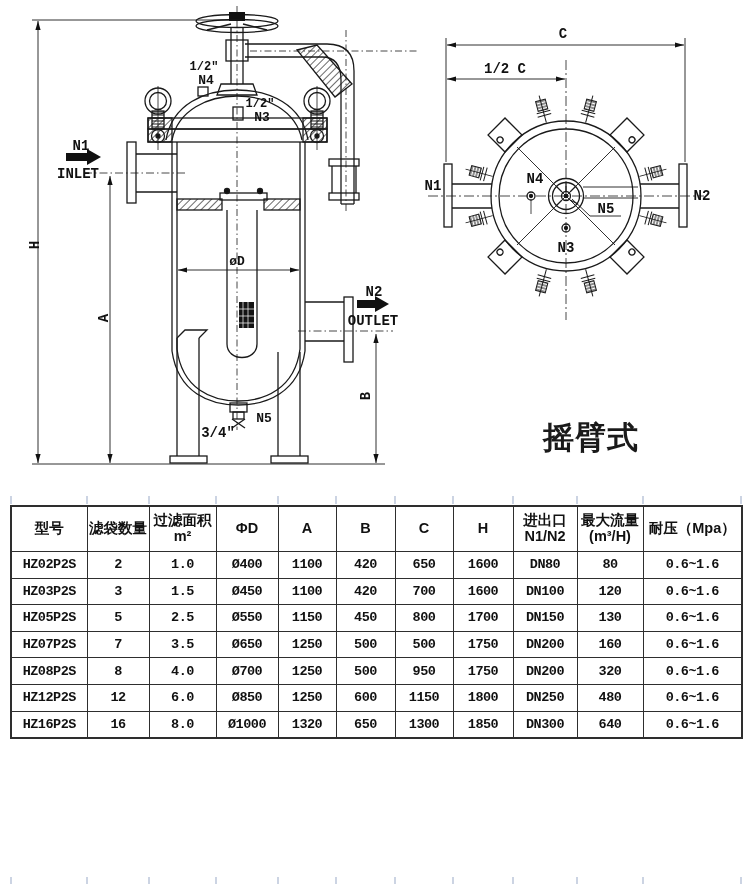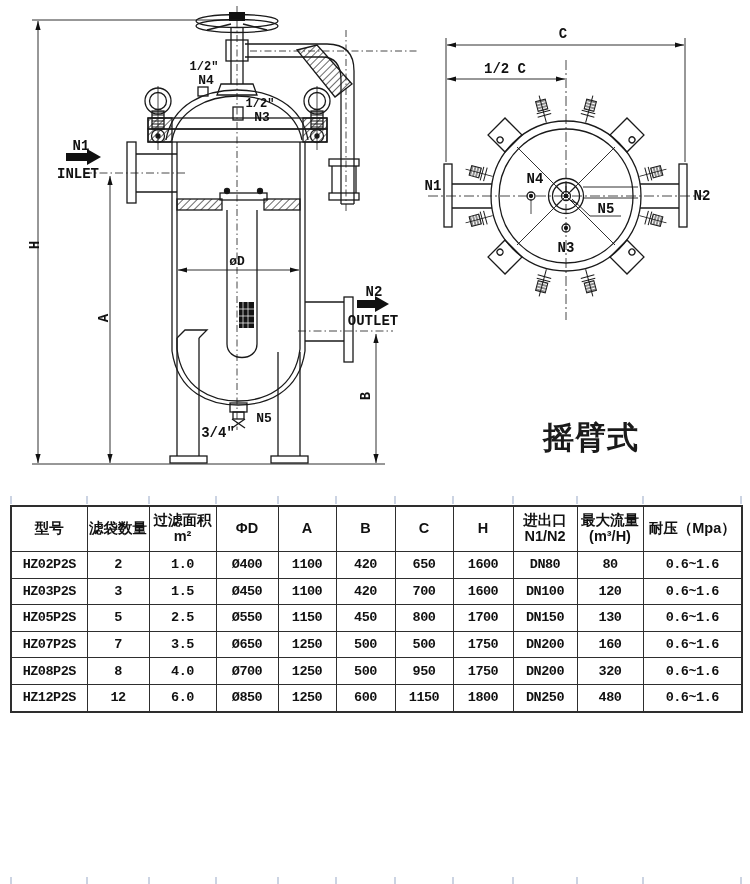--- a/index.html
+++ b/index.html
@@ -495,16 +495,29 @@
           <td>6.0</td>
           <td>Ø850</td>
           <td>1250</td>
           <td>600</td>
           <td>1150</td>
           <td>1800</td>
           <td>DN250</td>
           <td>480</td>
           <td>0.6~1.6</td>
         </tr>
+        <tr>
+          <td>HZ16P2S</td>
+          <td>16</td>
+          <td>8.0</td>
+          <td>Ø1000</td>
+          <td>1320</td>
+          <td>650</td>
+          <td>1300</td>
+          <td>1850</td>
+          <td>DN300</td>
+          <td>640</td>
+          <td>0.6~1.6</td>
+        </tr>
       </tbody>
 </table>
 
 </div>
 
 </body></html>

